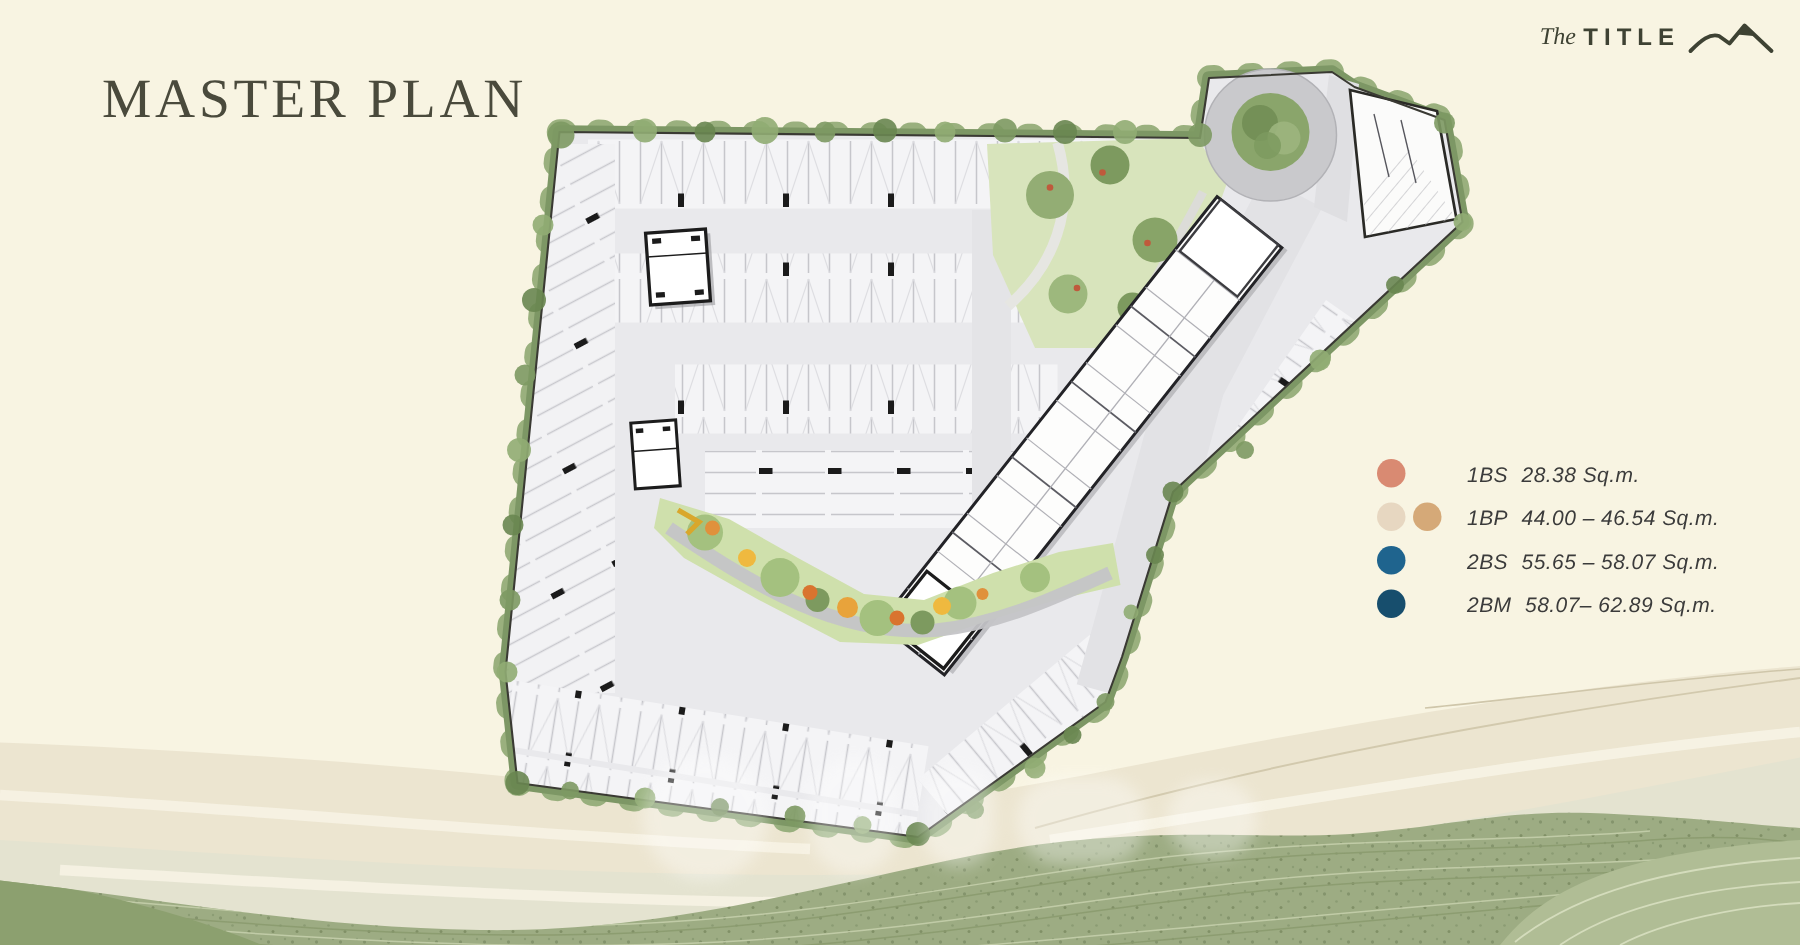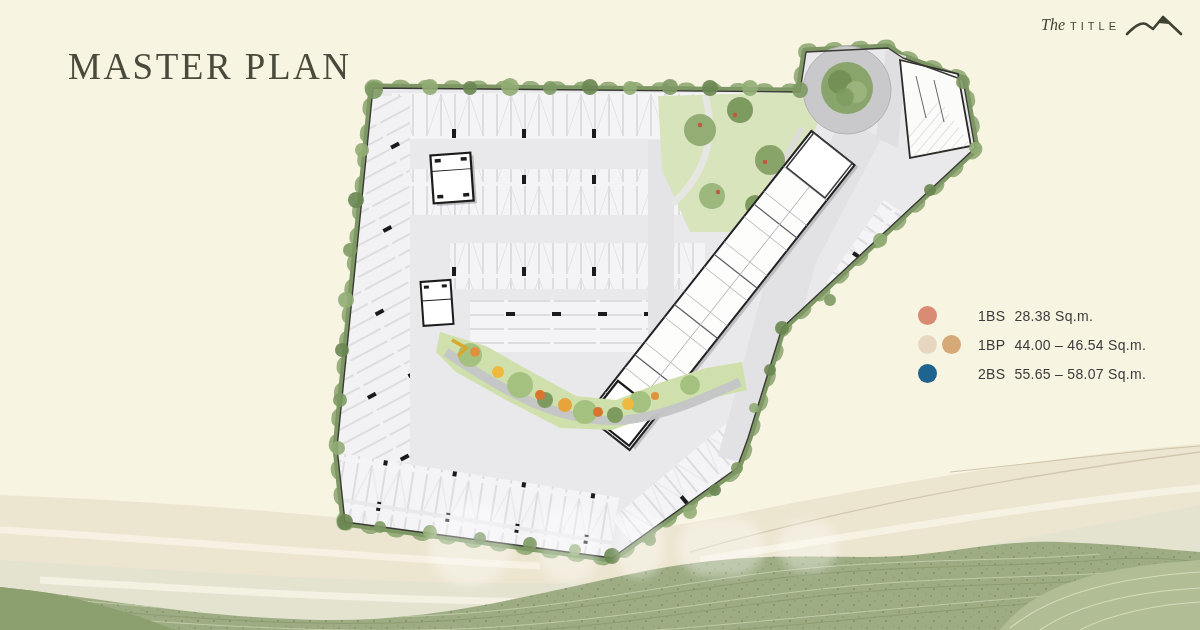--- a/index.html
+++ b/index.html
@@ -13,26 +13,26 @@
               letter-spacing:2.5px;font-weight:400;line-height:1;}
   .page-subtitle{font-family:"Liberation Serif",serif;font-size:24px;
                  letter-spacing:1.5px;margin-top:9px;line-height:1;}
   .page-subtitle sup{font-size:13px;letter-spacing:.5px;}
   .page-subtitle .floor-word{margin-left:7px;}
 
   
   .logo{position:absolute;right:17px;top:14px;color:#3e4233;text-align:right;}
   .logo-top{display:flex;align-items:center;justify-content:flex-end;gap:5px;}
   .logo-the{font-family:"Liberation Serif",serif;font-style:italic;font-size:16px;line-height:1;}
-  .logo-title{font-size:11px;font-weight:normal;letter-spacing:4px;line-height:1;padding-top:2px;}
+  .logo-title{font-size:16px;font-weight:bold;letter-spacing:4px;line-height:1;padding-top:2px;}
   .logo-name{font-family:"Liberation Serif",serif;font-weight:700;font-size:31px;
              letter-spacing:3px;line-height:1;margin-top:1px;}
 
   
-  .legend{position:absolute;left:918px;top:306px;}
+  .legend{position:absolute;left:918px;top:306px;font-style:italic;}
   .legend-row{display:flex;align-items:center;height:19px;margin-bottom:10px;}
   .legend-dots{width:56px;display:flex;gap:5px;flex:0 0 56px;}
   .dot{width:19px;height:19px;border-radius:50%;}
   .legend-label{font-size:14px;color:#3b3b3b;margin-left:4px;display:flex;
                 letter-spacing:.3px;white-space:nowrap;}
   .legend-code{margin-right:9px;}
 </style>
 </head>
 <body>
 
@@ -348,15 +348,24 @@
     </div>
     <div class="legend-row">
       <span class="legend-dots">
           <span class="dot" style="background: rgb(31, 100, 142);"></span>
         </span>
       <span class="legend-label">
           <span class="legend-code">2BS</span>
           <span>55.65 – 58.07 Sq.m.</span>
         </span>
     </div>
+    <div class="legend-row">
+      <span class="legend-dots">
+          <span class="dot" style="background: rgb(23, 78, 109);"></span>
+        </span>
+      <span class="legend-label">
+          <span class="legend-code">2BM</span>
+          <span>58.07– 62.89 Sq.m.</span>
+        </span>
+    </div>
   </div>
 
 </div>
 
 </body></html>

